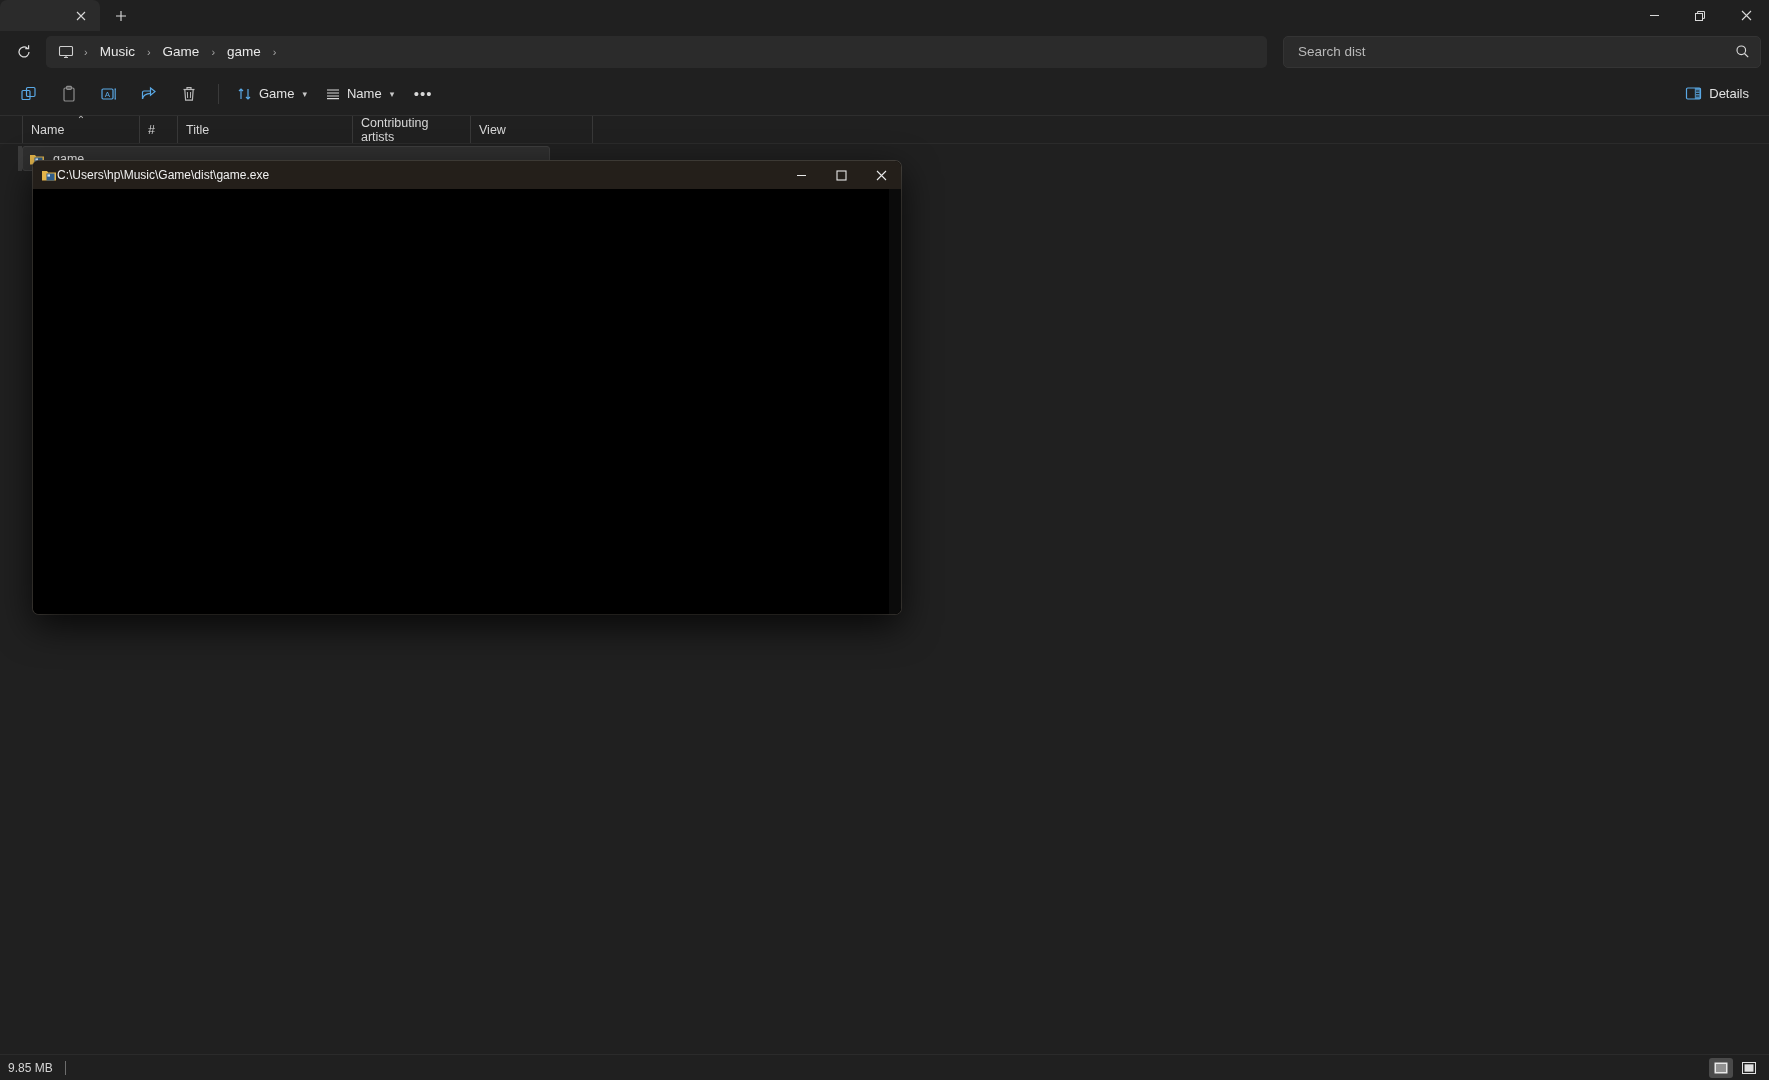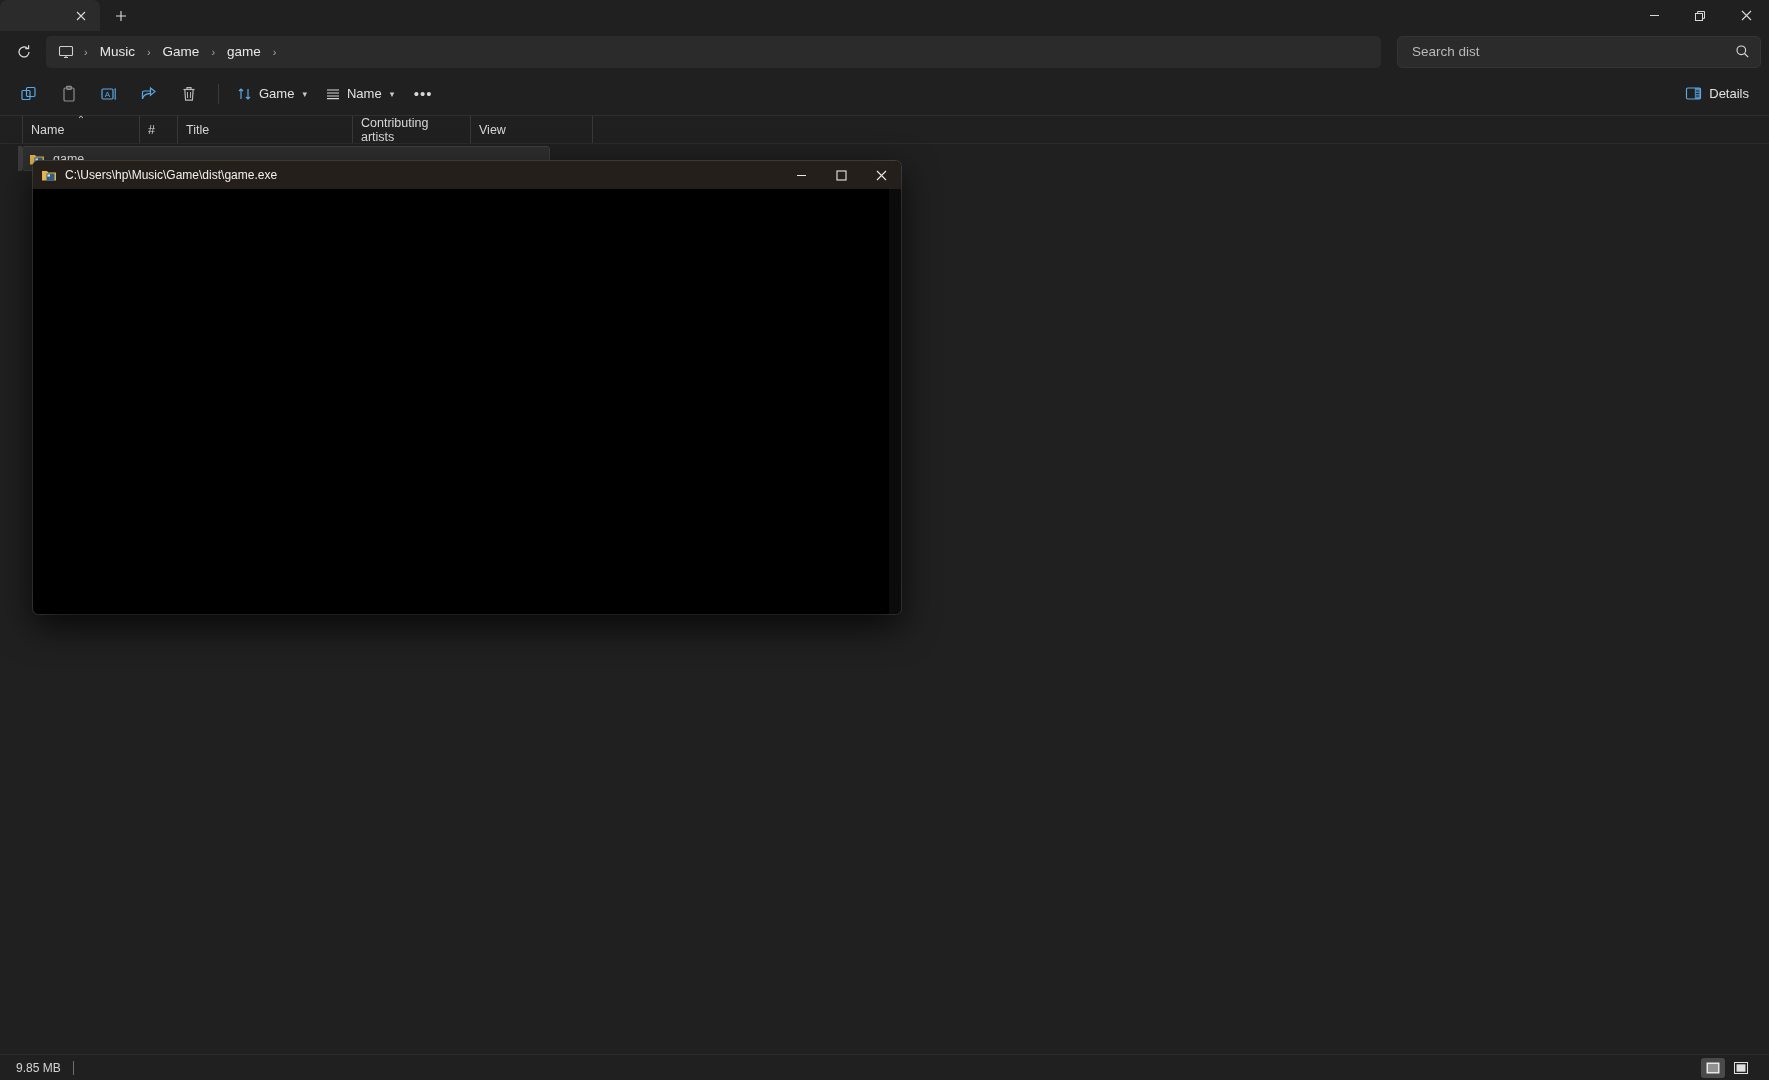--- a/index.html
+++ b/index.html
@@ -40,21 +40,21 @@
   .addressrow { height: 41px; display: flex; align-items: center; padding: 0 8px; gap: 6px; flex: 0 0 41px; background:#202020; }
   .navbtn { width: 32px; height: 32px; display: flex; align-items: center; justify-content: center; border-radius: 5px; color: #dcdcdc; }
   .crumbbar {
     flex: 1; height: 32px; background: #2b2b2b; border-radius: 5px;
     display: flex; align-items: center; padding: 0 6px; gap: 2px; overflow: hidden;
   }
   .crumb-icon { width: 28px; height: 26px; display: flex; align-items: center; justify-content: center; color: #cfcfcf; }
   .crumb { font-size: 13.5px; color: #e8e8e8; padding: 3px 8px; border-radius: 4px; white-space: nowrap; }
   .crumb-sep { color: #a6a6a6; font-size: 11px; padding: 0 2px; display: flex; align-items: center; }
   .searchbox {
-    width: 364px; height: 32px; background: #2b2b2b; border-radius: 5px;
+    width: 478px; height: 32px; background: #2b2b2b; border-radius: 5px;
     display: flex; align-items: center; padding: 0 10px 0 14px; margin-left: 10px;
     border: 1px solid #343434;
   }
   .searchbox input {
     flex: 1; background: transparent; border: none; outline: none;
     color: #d8d8d8; font-size: 13.5px; font-family: "Liberation Sans", sans-serif;
   }
   .searchbox input::placeholder { color: #b9b9b9; }
   .search-icon { color: #dadada; display: flex; align-items: center; }
 
@@ -76,36 +76,36 @@
   .filelist { flex: 1; position: relative; background: #202020; overflow: hidden; }
   .filerow {
     position: absolute; left: 22px; top: 2px; width: 528px; height: 25px;
     background: #2f2f2f; border: 1px solid #3d3d3d; border-radius: 3px;
     display: flex; align-items: center; padding-left: 6px; gap: 8px;
   }
   .filerow-name { font-size: 12.5px; color: #e9e9e9; }
   .sel-strip { position: absolute; left: 18px; top: 2px; width: 4px; height: 25px; background: #3c3c3c; }
 
   
-  .statusbar { height: 26px; display: flex; align-items: center; padding: 0 16px; font-size: 12px; color: #d5d5d5; background: #202020; border-top: 1px solid #2b2b2b; flex: 0 0 26px; }
+  .statusbar { height: 26px; display: flex; align-items: center; padding: 0 8px; font-size: 12px; color: #d5d5d5; background: #202020; border-top: 1px solid #2b2b2b; flex: 0 0 26px; }
   .status-divider { width: 1px; height: 14px; background: #6d6d6d; margin: 0 12px; }
   .viewtoggles { margin-left: auto; display: flex; gap: 4px; }
   .vt { width: 24px; height: 20px; display: flex; align-items: center; justify-content: center; border-radius: 3px; }
   .vt.active { background: #4a4a4a; }
 
   
   #console {
     position: absolute; left: 33px; top: 161px; width: 868px; height: 453px;
     background: #000; border-radius: 6px;
     box-shadow: 0 12px 36px rgba(0,0,0,0.75), 0 0 0 1px #4a4640;
     display: flex; flex-direction: column; overflow: hidden;
   }
   .con-title {
     height: 28px; background: #241f1a; display: flex; align-items: center;
-    padding-left: 8px; gap: 8px; flex: 0 0 28px;
+    padding-left: 8px; gap: 0; flex: 0 0 28px;
   }
   .con-title-text { font-size: 12px; color: #f0f0f0; font-family: "Liberation Sans", sans-serif; }
   .con-ctrls { margin-left: auto; display: flex; height: 28px; }
   .con-wc { width: 40px; height: 28px; display: flex; align-items: center; justify-content: center; color: #e8e8e8; }
   .con-body { flex: 1; background: #000; position: relative; }
   .con-caret { position: absolute; left: 857px; top: 41px; width: 2px; height: 20px; background: #cccccc; }
   .con-scroll { position: absolute; right: 0; top: 0; width: 12px; height: 100%; background: #0b0b0b; }
   .con-appicon { width: 16px; height: 16px; position: relative; }
 </style>
 </head>

